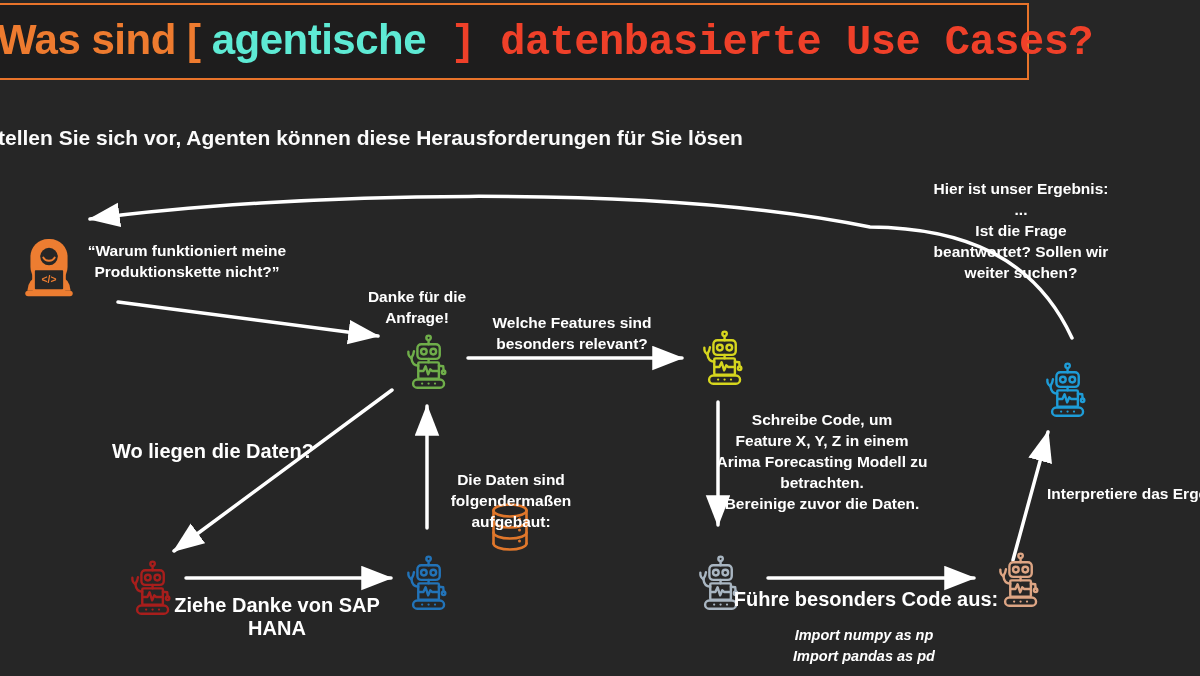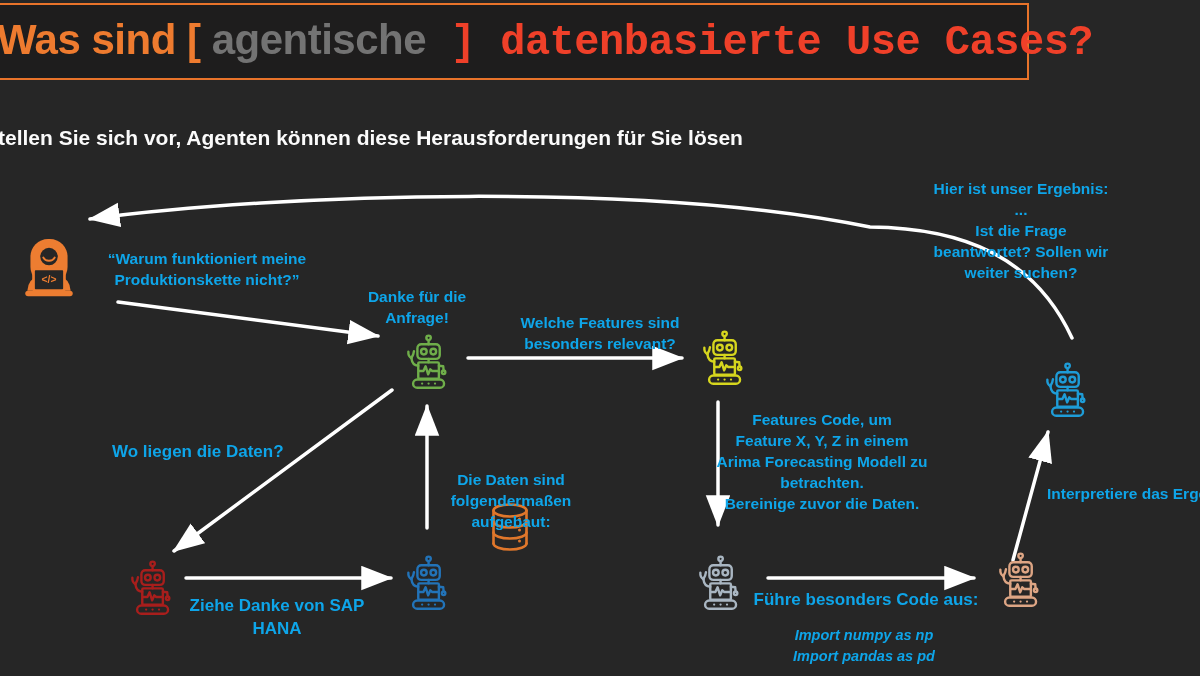--- a/index.html
+++ b/index.html
@@ -30,27 +30,27 @@
   .t-white{color:#ffffff;}
   .t-red{color:#ef4029;font-family:Liberation Mono, monospace;}
   
   .subtitle{
     left:-2px;top:126px;
     font-size:21px;font-weight:bold;color:#fbfbfb;
     white-space:nowrap;
   }
   
   .lbl{
-    font-weight:bold;color:#0ea5e9;
+    font-weight:bold;color:#ffffff;
     white-space:pre-line;text-align:center;
     font-size:15.5px;line-height:21px;
     transform:translateX(-50%);
   }
   .lbl-left{transform:none;text-align:left;white-space:pre-line;}
-  .lbl-big{font-size:17px;line-height:23px;}
+  .lbl-big{font-size:20px;line-height:23px;}
   .lbl-italic{font-style:italic;font-size:14.5px;line-height:21px;}
   .nowrap{white-space:nowrap;}
   
   .robot{width:52px;height:55px;position:absolute;}
   .robot *{vector-effect:non-scaling-stroke;}
   svg.icon{position:absolute;}
 </style>
 </head>
 <body style="background: rgb(38, 38, 38);">
 
@@ -67,21 +67,21 @@
     <path d="M186,578 L391,578" marker-end="url(#ah)"></path>
     <path d="M427,528 L427,406" marker-end="url(#ah)"></path>
     <path d="M468,358 L682,358" marker-end="url(#ah)"></path>
     <path d="M718,402 L718,525" marker-end="url(#ah)"></path>
     <path d="M768,578 L974,578" marker-end="url(#ah)"></path>
     <path d="M1013,560 L1048,432" marker-end="url(#ah)"></path>
   </g>
 </svg>
 
 <div class="abs title-box" style="border-color: rgb(232, 115, 42);">
-  <div class="title-text"><span class="t-orange" style="color: rgb(238, 123, 47);">Was sind [ </span><span class="t-white" style="color: #737373;">agentische</span><span class="t-red" style="color: rgb(239, 64, 41);"> ] datenbasierte Use Cases?</span></div>
+  <div class="title-text"><span class="t-orange" style="color: rgb(238, 123, 47);">Was sind [ </span><span class="t-white" style="color: #5eead4;">agentische</span><span class="t-red" style="color: rgb(239, 64, 41);"> ] datenbasierte Use Cases?</span></div>
 </div>
 
 <div class="abs subtitle">tellen Sie sich vor, Agenten können diese Herausforderungen für Sie lösen</div>
 
 <svg class="icon" style="left:16px;top:230px;color:#ed7d31;" width="66" height="80" viewBox="0 0 64 64">
   <rect x="14" y="2" width="36" height="44" rx="17" fill="currentColor"></rect>
   <circle cx="32" cy="19" r="8.5" fill="#262626"></circle>
   <path d="M26.5 20 a6 5 0 0 0 11 0" stroke="currentColor" stroke-width="2" fill="none" stroke-linecap="round"></path>
   <path d="M11 52 Q12 40 22 38 L42 38 Q52 40 53 52 Z" fill="currentColor"></path>
   <rect x="17" y="31" width="30" height="21" rx="2" fill="#262626" stroke="currentColor" stroke-width="2.6"></rect>
@@ -245,44 +245,44 @@
       <path d="M45,37 L50,37.5 L50.5,42"></path>
       <circle cx="50.5" cy="44.5" r="2"></circle>
       <rect x="15" y="53" width="36" height="9.5" rx="4.75"></rect>
     </g>
     <circle cx="25.5" cy="57.7" r="1.3" fill="currentColor"></circle>
     <circle cx="33" cy="57.7" r="1.3" fill="currentColor"></circle>
     <circle cx="40.5" cy="57.7" r="1.3" fill="currentColor"></circle>
   </svg>
   </div>
 
-<div class="abs lbl" style="left:187px;top:248px;margin-left:20px;">“Warum funktioniert meine
+<div class="abs lbl" style="left:187px;top:240px;">“Warum funktioniert meine
 Produktionskette nicht?”</div>
 
 <div class="abs lbl" style="left:397px;top:286px;margin-left:20px;">Danke für die
 Anfrage!</div>
 
-<div class="abs lbl" style="left:572px;top:312px;margin-left:28px;">Welche Features sind
+<div class="abs lbl" style="left:572px;top:312px;">Welche Features sind
 besonders relevant?</div>
 
 <div class="abs lbl" style="left:1021px;top:178px;">Hier ist unser Ergebnis:
 ...
 Ist die Frage beantwortet? Sollen wir
 weiter suchen?</div>
 
 <div class="abs lbl lbl-left lbl-big" style="left:112px;top:440px;">Wo liegen die Daten?</div>
 
 <div class="abs lbl" style="left:511px;top:423px;margin-top:46px;">Die Daten sind
 folgendermaßen
 aufgebaut:</div>
 
 <div class="abs lbl lbl-big" style="left:277px;top:594px;">Ziehe Danke von SAP
 HANA</div>
 
-<div class="abs lbl" style="left:822px;top:409px;">Features Code, um
+<div class="abs lbl" style="left:822px;top:409px;">Schreibe Code, um
 Feature X, Y, Z in einem
 Arima Forecasting Modell zu
 betrachten.
 Bereinige zuvor die Daten.</div>
 
 <div class="abs lbl lbl-big" style="left:866px;top:588px;">Führe besonders Code aus:</div>
 
 <div class="abs lbl lbl-italic" style="left:864px;top:625px;">Import numpy as np
 Import pandas as pd
 ...</div>

